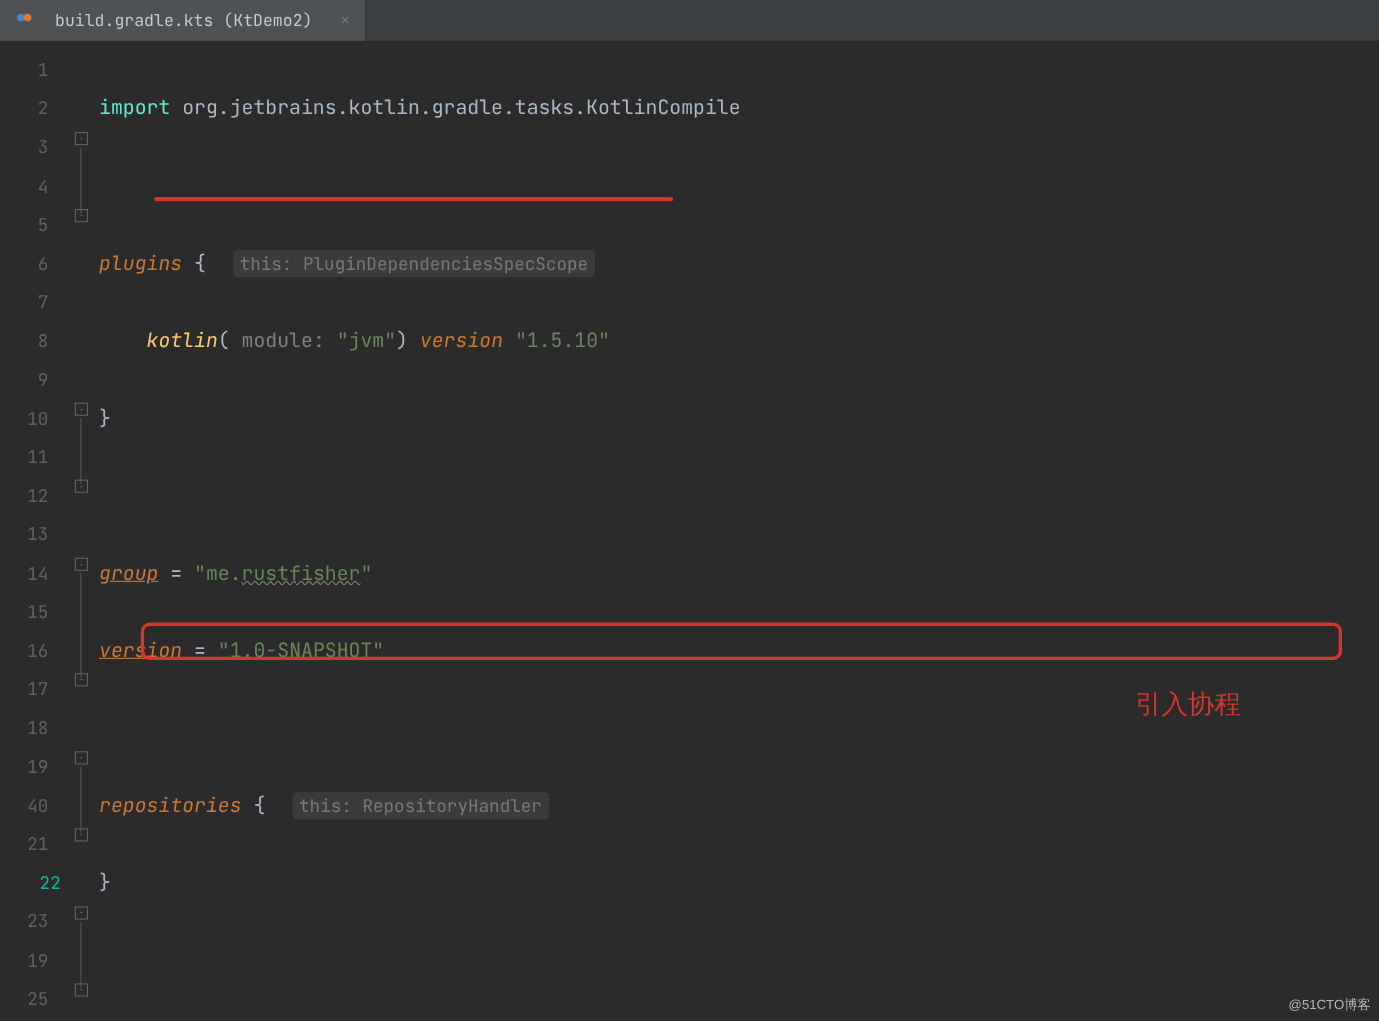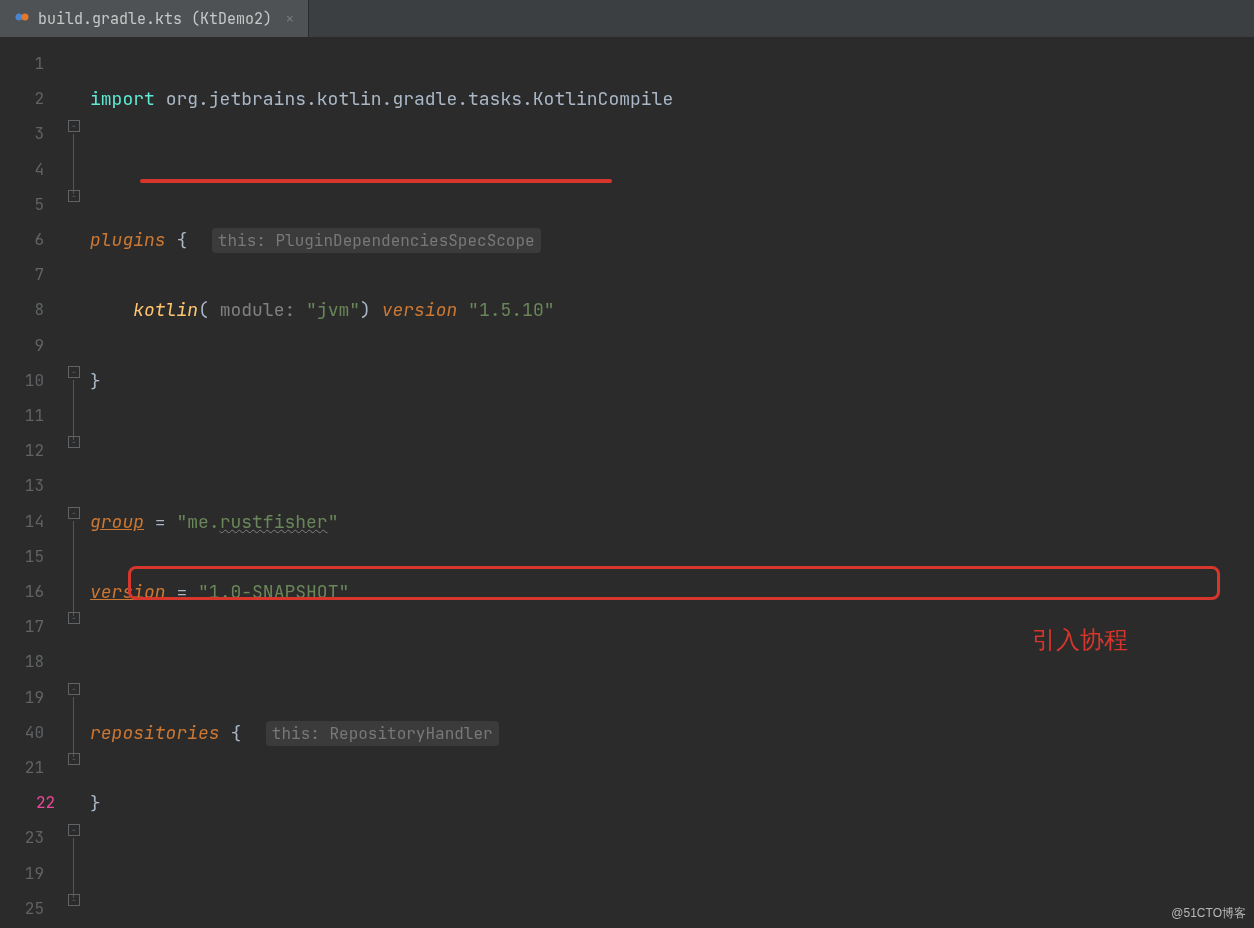--- a/index.html
+++ b/index.html
@@ -17,42 +17,42 @@
   background: #3c3f41;
   border-bottom: 1px solid #2b2b2b;
   display: flex;
 }
 .tab {
   background: #4e5254;
   border-right: 1px solid #2b2b2b;
   padding: 0 14px;
   display: flex;
   align-items: center;
-  gap: 8px;
+  gap: 20px;
   color: #c8c8c8;
   font-size: 15px;
 }
 .tab .file-icon { font-size: 14px; }
 .tab .close { color: #7a7a7a; margin-left: 6px; font-size: 13px; }
 .editor {
   display: flex;
   height: calc(100% - 38px);
 }
 .gutter {
   width: 62px;
   background: #2b2b2b;
   color: #606366;
   text-align: right;
   padding-top: 8px;
   padding-right: 18px;
   font-size: 16px;
   line-height: 35.2px;
   user-select: none;
 }
-.gutter div.hl { color: #ec4899; margin-left: 36px; }
+.gutter div.hl { color: #14b8a6; margin-left: 36px; }
 .code-area {
   flex: 1;
   position: relative;
   padding-top: 8px;
 }
 .fold-col {
   position: absolute;
   left: 0; top: 8px;
   width: 26px;
 }

